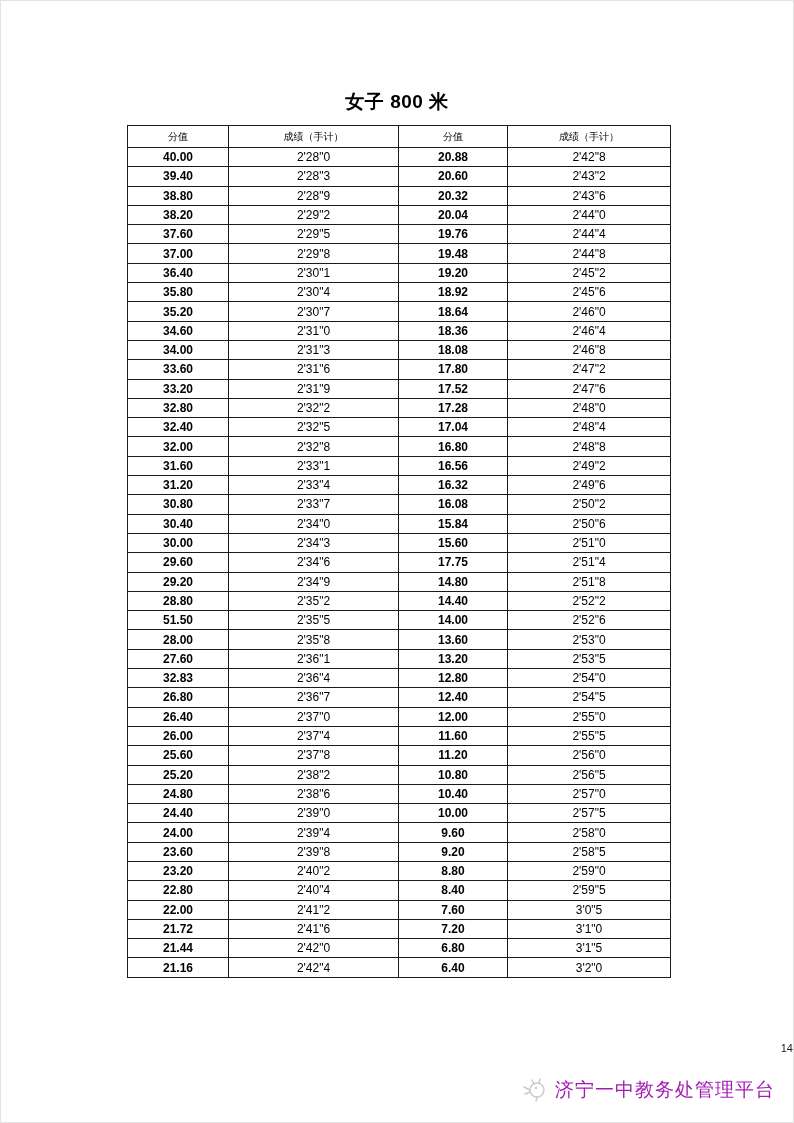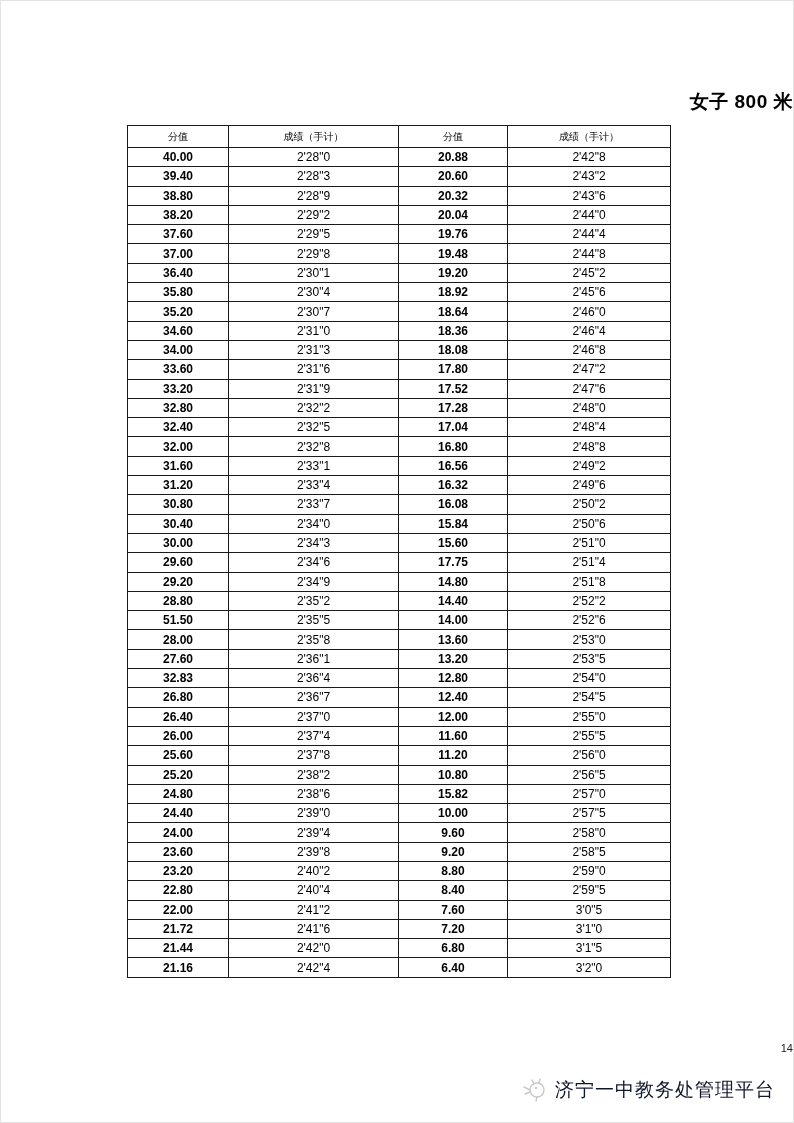--- a/index.html
+++ b/index.html
@@ -16,21 +16,21 @@
     border: 1px solid #e3e3e3;
     font-family: "Liberation Sans", sans-serif;
     color: #000000;
     overflow: hidden;
   }
   .doc-title {
     position: absolute;
     top: 88px;
     left: 0;
     right: 0;
-    text-align: right;
+    text-align: center;
     font-size: 19px;
     font-weight: bold;
     letter-spacing: 0.5px;
   }
   table.score-table {
     position: absolute;
     left: 126px;
     top: 124px;
     width: 543px;
     border-collapse: collapse;
@@ -69,21 +69,21 @@
     font-size: 11px;
     color: #222222;
   }
   .watermark {
     position: absolute;
     top: 1076px;
     right: 18px;
     display: flex;
     align-items: center;
     gap: 5px;
-    color: #0f172a;
+    color: #a21caf;
     font-size: 19px;
     letter-spacing: 1px;
   }
   .watermark .logo {
     width: 28px;
     height: 24px;
     display: inline-block;
   }
 </style>
 </head>
@@ -303,21 +303,21 @@
         </tr>
         <tr>
           <td class="score">25.20</td>
           <td class="time">2'38"2</td>
           <td class="score">10.80</td>
           <td class="time">2'56"5</td>
         </tr>
         <tr>
           <td class="score">24.80</td>
           <td class="time">2'38"6</td>
-          <td class="score">15.82</td>
+          <td class="score">10.40</td>
           <td class="time">2'57"0</td>
         </tr>
         <tr>
           <td class="score">24.40</td>
           <td class="time">2'39"0</td>
           <td class="score">10.00</td>
           <td class="time">2'57"5</td>
         </tr>
         <tr>
           <td class="score">24.00</td>

